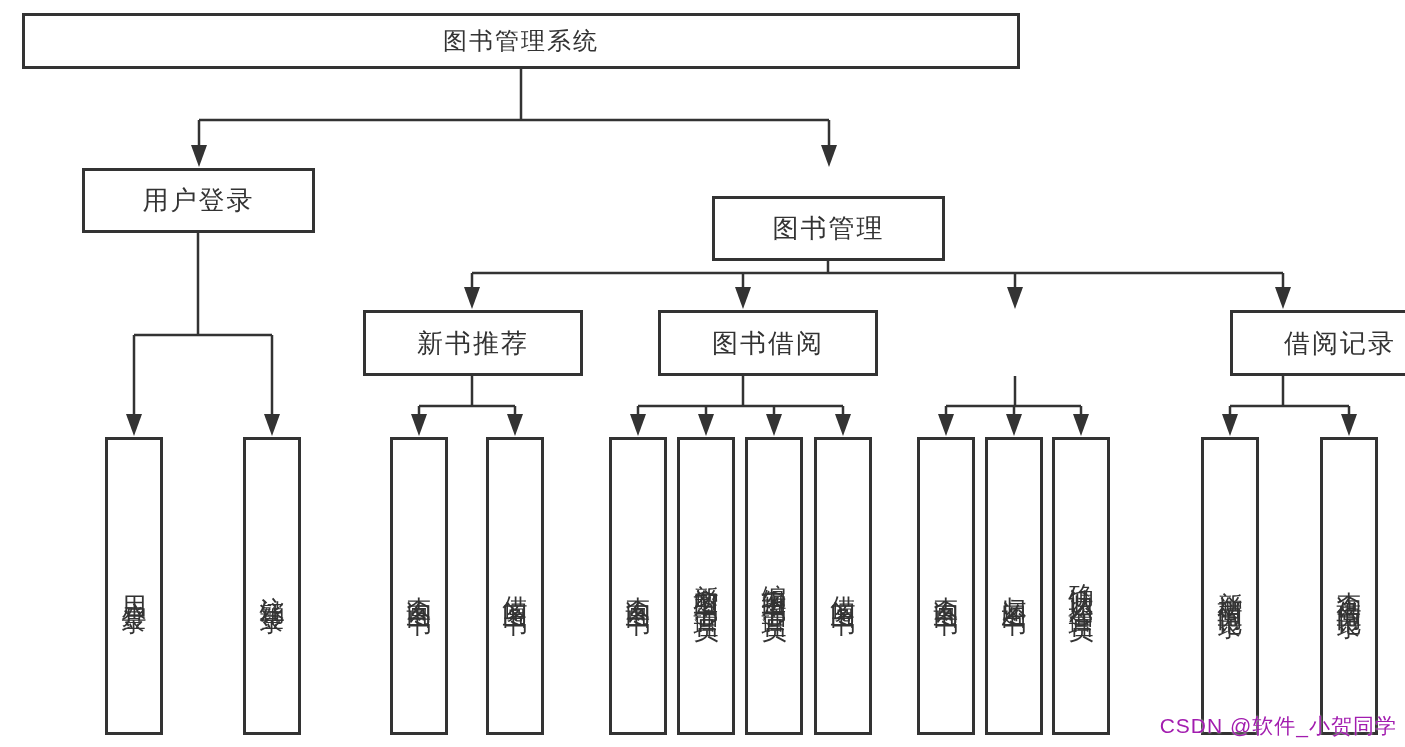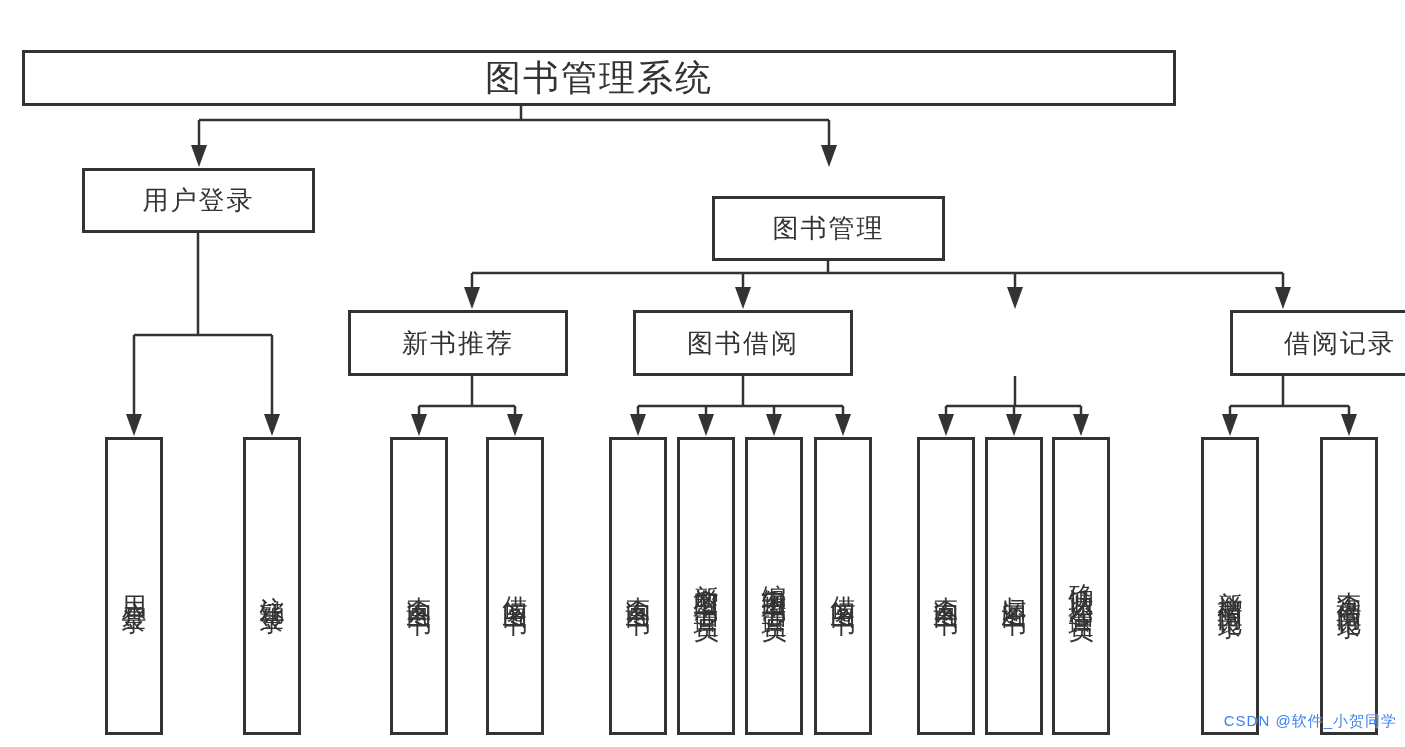--- a/index.html
+++ b/index.html
@@ -29,49 +29,48 @@
     align-items: center;
     justify-content: center;
     color: #333333;
   }
   .hnode {
     font-size: 26px;
     letter-spacing: 2px;
     white-space: nowrap;
   }
   .root {
-    left: 22px; top: 13px; width: 1154px; height: 56px;
-    font-size: 36px;
-    margin-top: 37px;
+    left: 22px; top: 13px; width: 998px; height: 56px;
+    font-size: 24px;
   }
   .l2 { height: 65px; top: 168px; width: 233px; }
   .l2a { left: 82px; }
   .l2b { left: 712px; margin-top: 28px; }
   .l3 { height: 66px; top: 310px; width: 220px; }
-  .l3a { left: 348px; }
-  .l3b { left: 633px; }
+  .l3a { left: 363px; }
+  .l3b { left: 658px; }
   .l3c { left: 905px; }
   .l3d { left: 1230px; }
   .leaf {
     top: 437px;
     width: 58px;
     height: 298px;
     font-size: 25px;
     writing-mode: vertical-rl;
     text-orientation: mixed;
     letter-spacing: 5px;
     line-height: 1;
   }
   .watermark {
     position: absolute;
     right: 8px;
     top: 712px;
-    font-size: 15px;
+    font-size: 21px;
     letter-spacing: 1px;
-    color: #3b82f6;
+    color: #a21caf;
     text-shadow: 0 0 2px #ffffff;
     white-space: nowrap;
     z-index: 10;
   }
 </style>
 </head>
 <body>
 
 <div id="canvas">
 

